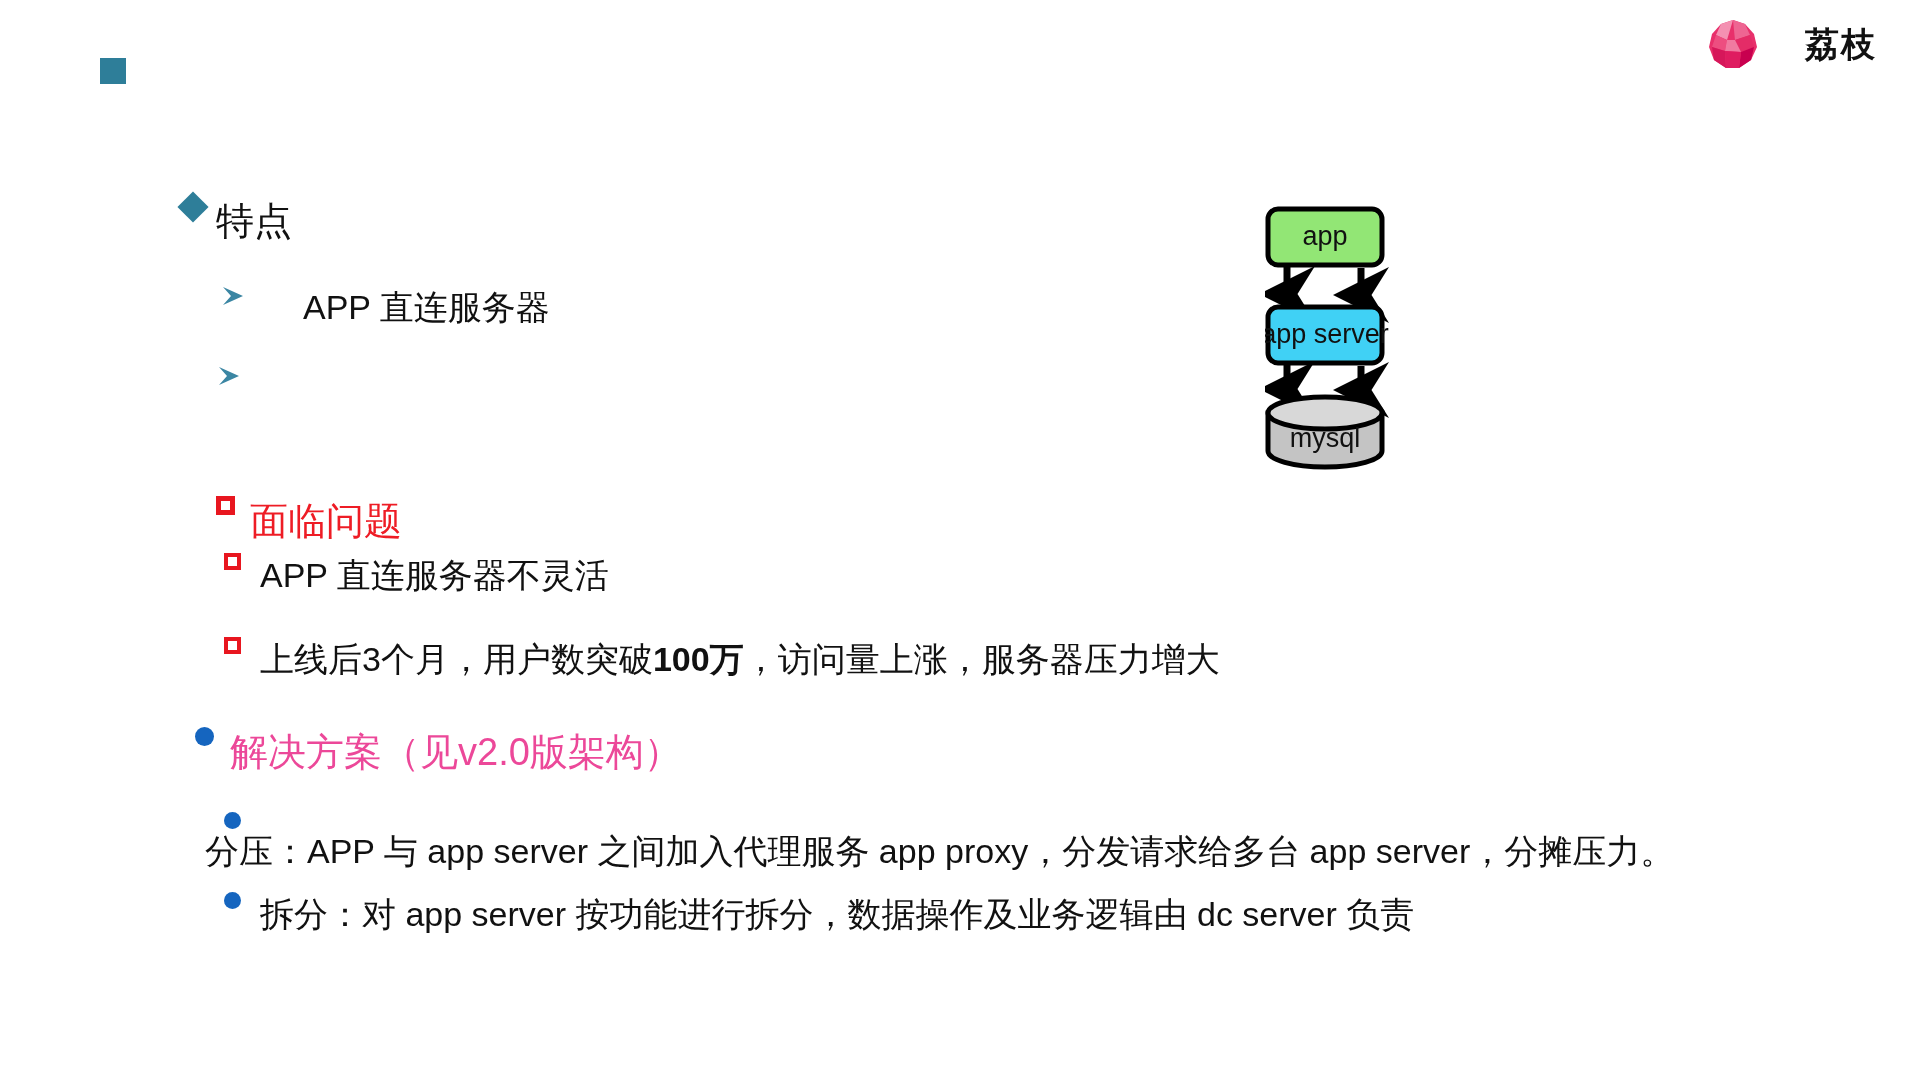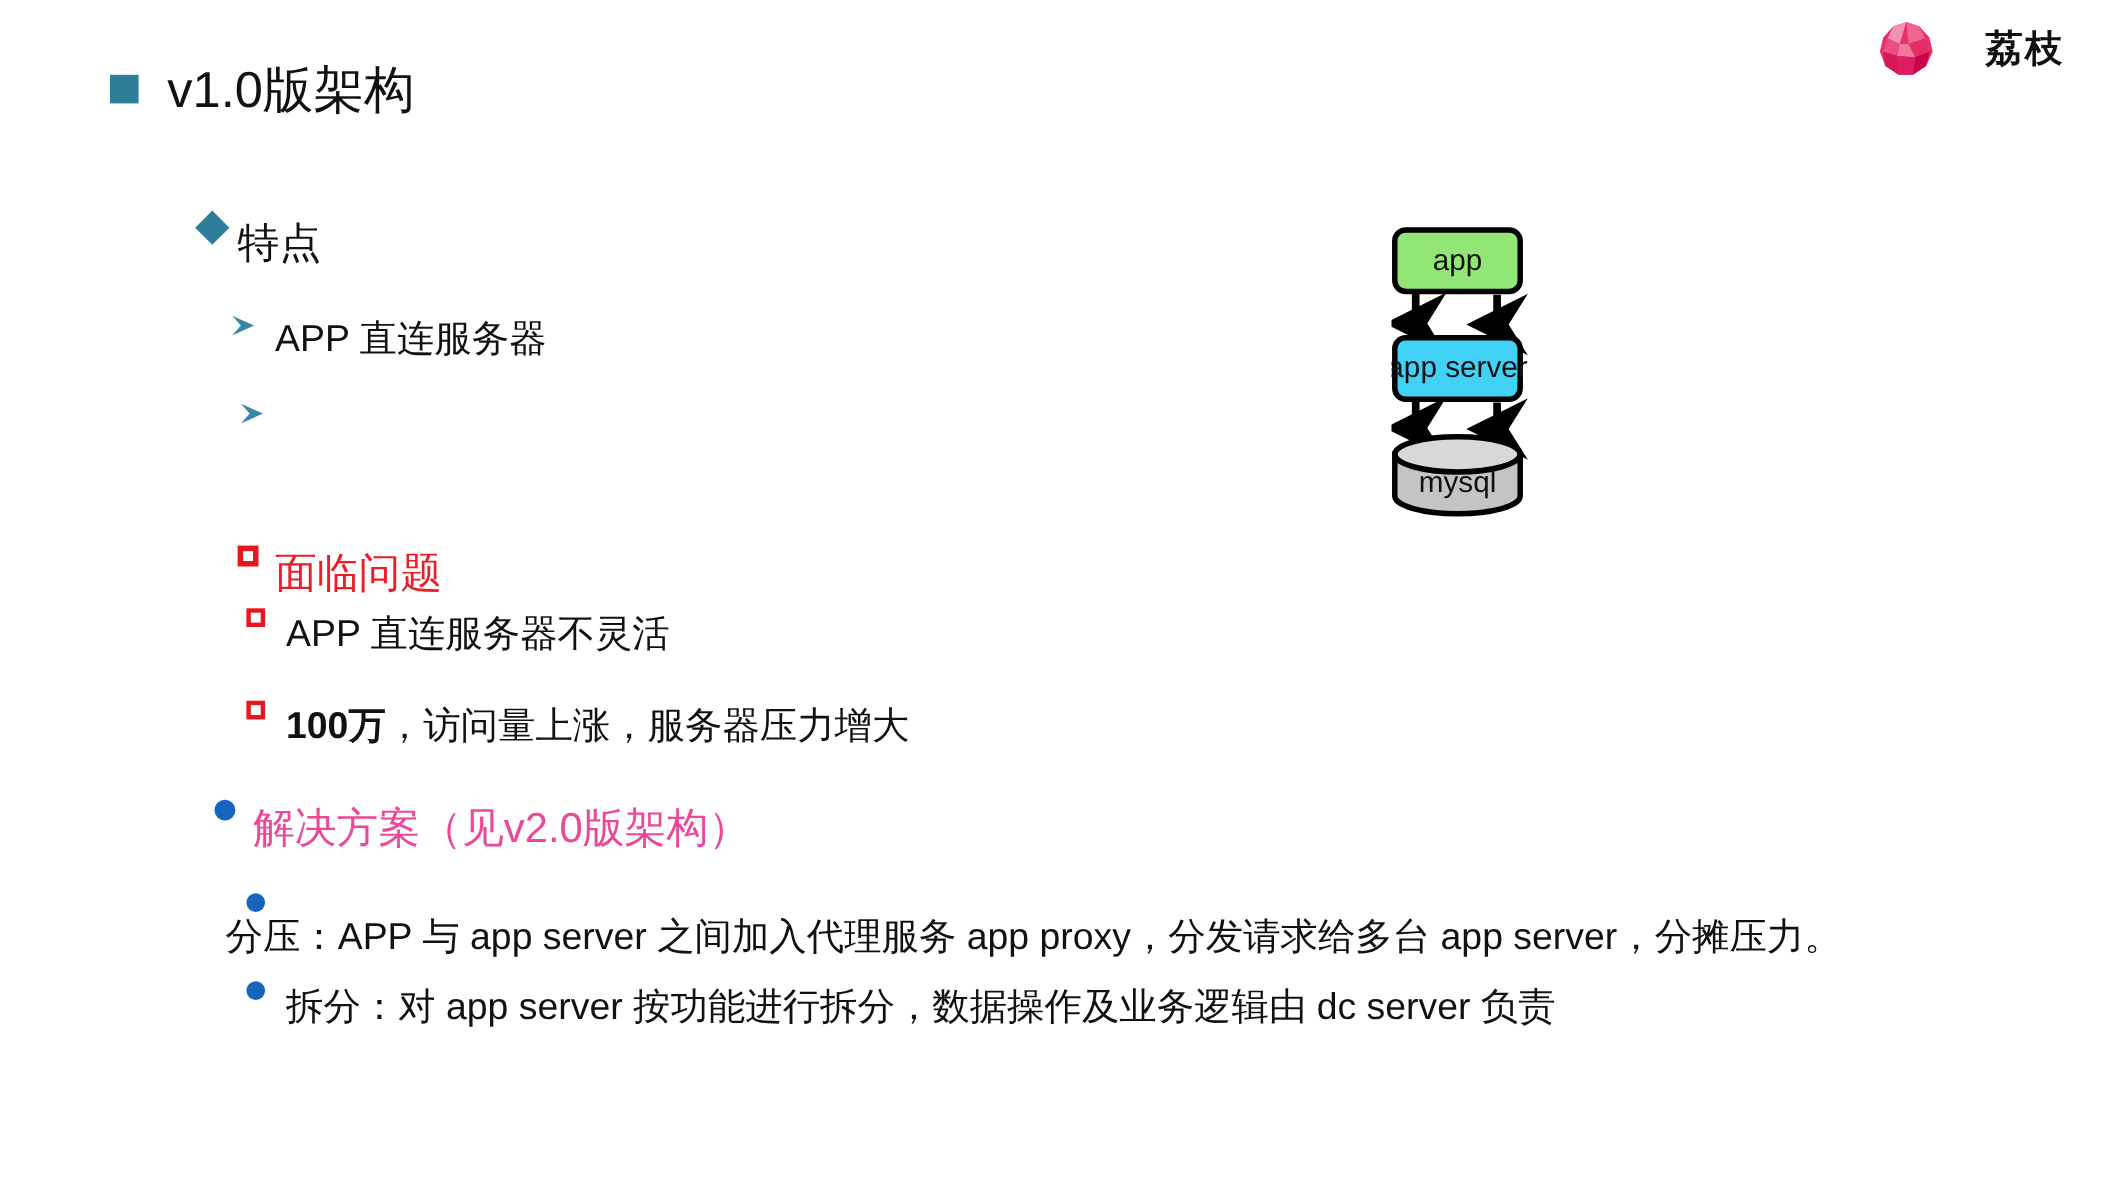--- a/index.html
+++ b/index.html
@@ -140,33 +140,32 @@
     <polygon points="20,22 28,22 34,34 18,33" fill="#F07AA0"></polygon>
     <polygon points="5,29 7,42 19,50 18,33" fill="#D6175A"></polygon>
     <polygon points="47,29 44,42 32,50 34,34" fill="#C8004F"></polygon>
     <polygon points="18,33 19,50 32,50 34,34" fill="#DF1C60"></polygon>
   </svg>
   <span class="brand-name">荔枝</span>
 </div>
 
 <div class="title-row">
   <span class="title-bullet"></span>
-  <span class="title-text">v1.0版架构</span>
 </div>
 
 <div class="content">
 
   <div class="row" style="left:170px; top:196px;">
     <span class="bullet" style="width:46px;">
       <span class="b-diamond"></span>
     </span>
     <span class="txt lv1">特点</span>
   </div>
 
-  <div class="row" style="left:192px; top:285px;">
+  <div class="row" style="left:204px; top:285px;gap:41px;">
     <span class="bullet" style="width:58px;">
       <svg class="b-arrow" viewBox="0 0 26 22">
         <path d="M3 2 L23 11 L3 20 L11 11 Z" fill="#3B86A3"></path>
       </svg>
     </span>
     <span class="txt lv2">APP 直连服务器</span>
   </div>
 
   <div class="row" style="left:200px; top:365px;">
     <span class="bullet" style="width:58px;">
@@ -187,20 +186,21 @@
     <span class="bullet" style="width:55px;">
       <span class="b-sq-red-sm"></span>
     </span>
     <span class="txt lv2">APP 直连服务器不灵活</span>
   </div>
 
   <div class="row" style="left:205px; top:637px;">
     <span class="bullet" style="width:55px;">
       <span class="b-sq-red-sm"></span>
     </span>
+    <span class="txt lv2">上线后3个月，用户数突破 </span>
     <span class="txt lv2 strong">100万</span>
     <span class="txt lv2">，访问量上涨，服务器压力增大</span>
   </div>
 
   <div class="row" style="left:178px; top:727px;">
     <span class="bullet" style="width:52px;">
       <span class="b-dot-blue"></span>
     </span>
     <span class="txt lv1-blue">解决方案（见v2.0版架构）</span>
   </div>

